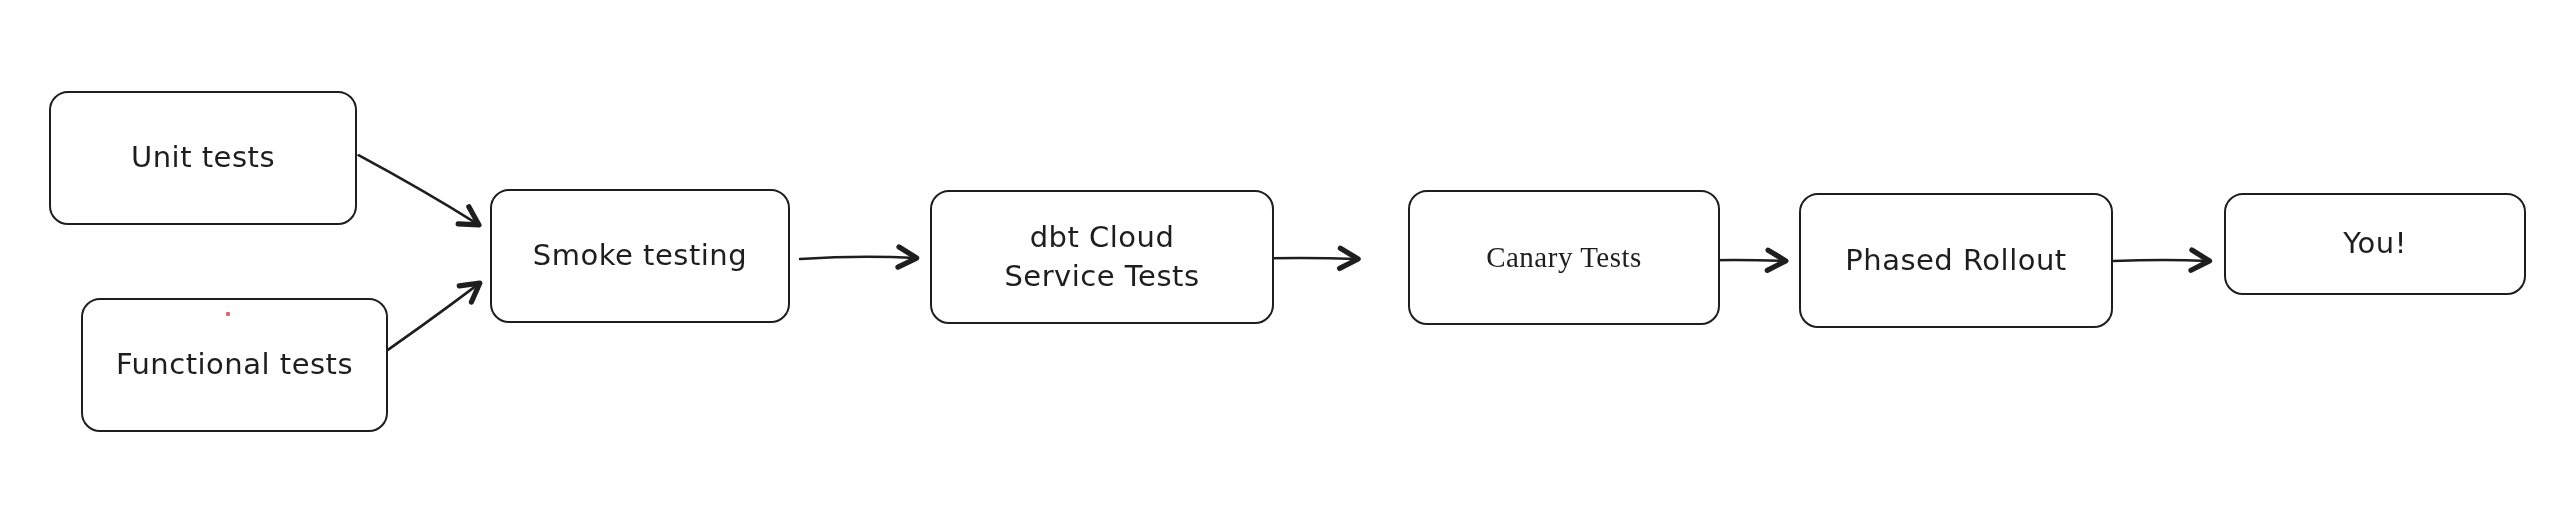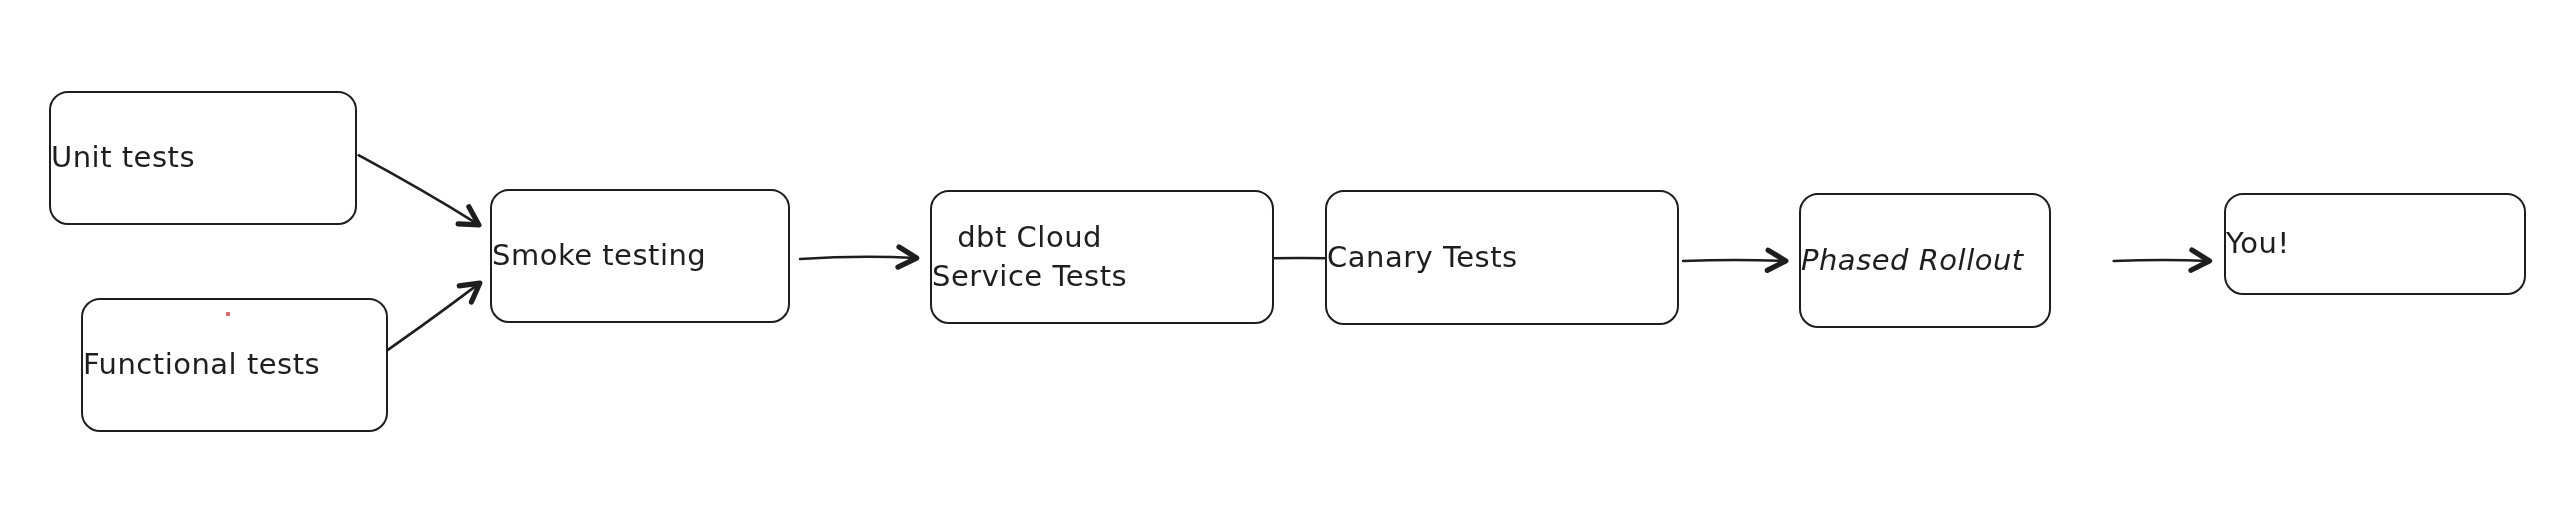--- a/index.html
+++ b/index.html
@@ -24,36 +24,37 @@
     pointer-events: none;
   }
   .node {
     position: absolute;
     box-sizing: border-box;
     background: #ffffff;
     border: 2.5px solid #1e1e1e;
     border-radius: 19px;
     display: flex;
     align-items: center;
+    justify-content: center;
     text-align: center;
   }
   .node-label {
     color: #1e1e1e;
     font-size: 29px;
     line-height: 1.35;
     white-space: pre-line;
     letter-spacing: 0.5px;
   }
   
   #node-unit        { left: 49px;   top: 91px;  width: 308px; height: 134px; }
   #node-functional  { left: 49px;   top: 298px; width: 307px; height: 134px; margin-left: 32px; }
   #node-smoke       { left: 490px;  top: 189px; width: 300px; height: 134px; }
   #node-dbt         { left: 930px;  top: 190px; width: 344px; height: 134px; }
-  #node-canary      { left: 1325px; top: 190px; width: 354px; height: 135px; }
-  #node-phased      { left: 1799px; top: 193px; width: 252px; height: 135px; font-style: italic; }
+  #node-canary      { left: 1408px; top: 190px; width: 312px; height: 135px; font-family: Liberation Serif, serif; }
+  #node-phased      { left: 1799px; top: 193px; width: 314px; height: 135px; }
   #node-you         { left: 2224px; top: 193px; width: 302px; height: 102px; }
   .stray-dot {
     position: absolute;
     left: 226px;
     top: 312px;
     width: 4px;
     height: 4px;
     border-radius: 1px;
     background: #d46a6a;
   }

